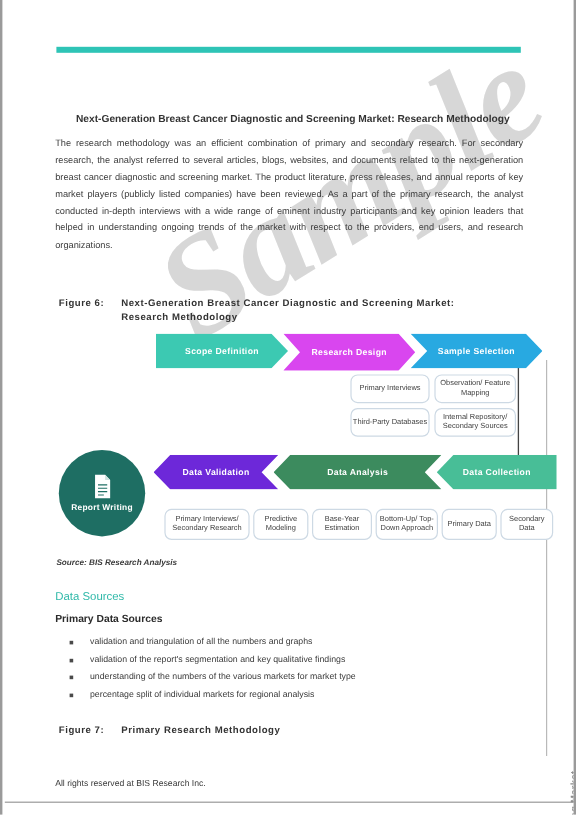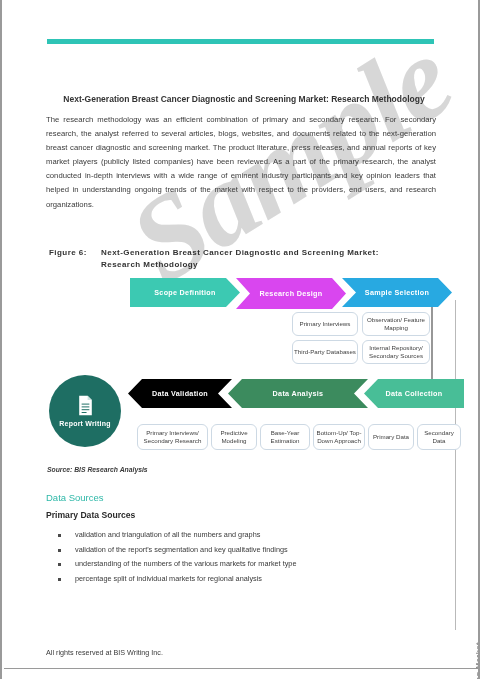--- a/index.html
+++ b/index.html
@@ -381,21 +381,21 @@
         <g stroke="#1e6e63" stroke-width="1.4">
           <line x1="6.5" y1="13" x2="17.5" y2="13"></line>
           <line x1="6.5" y1="17" x2="17.5" y2="17"></line>
           <line x1="6.5" y1="21" x2="17.5" y2="21"></line>
           <line x1="6.5" y1="25" x2="13.5" y2="25"></line>
         </g>
       </svg>
       <span class="rw-label">Report Writing</span>
     </div>
 
-    <div class="chev chev-l" style="left:126px; top:109px; width:104px; height:29px; background:#000000;">
+    <div class="chev chev-l" style="left:126px; top:109px; width:104px; height:29px; background:#6d28d9;">
       <span>Data Validation</span>
     </div>
     <div class="chev chev-l-first" style="left:362px; top:109px; width:100px; height:29px; background:#48be97;">
       <span>Data Collection</span>
     </div>
     <div class="chev chev-l" style="left:226px; top:109px; width:140px; height:29px; background:#3c8b5e;">
       <span>Data Analysis</span>
     </div>
 
     <div class="smallbox" style="left:135px; top:154px; width:71px; height:26px;">
@@ -423,21 +423,24 @@
 
   <div class="h-teal">Data Sources</div>
   <div class="h-sub">Primary Data Sources</div>
   <ul class="bullets">
     <li>validation and triangulation of all the numbers and graphs</li>
     <li>validation of the report's segmentation and key qualitative findings</li>
     <li>understanding of the numbers of the various markets for market type</li>
     <li>percentage split of individual markets for regional analysis</li>
   </ul>
 
-
-
-  <div class="footer-text">All rights reserved at BIS Writing Inc.</div>
+  <div class="fig7-caption">
+    <span class="fignum">Figure 7:</span><span>Primary Research Methodology</span>
+  </div>
+
+
+  <div class="footer-text">All rights reserved at BIS Research Inc.</div>
   <div class="footer-rule"></div>
 
   <div class="side-rule"></div>
   <div class="side-label">Europe Next-Generation Breast Cancer Diagnostic and Screening Market</div>
 
 </div>
 
 </body></html>

